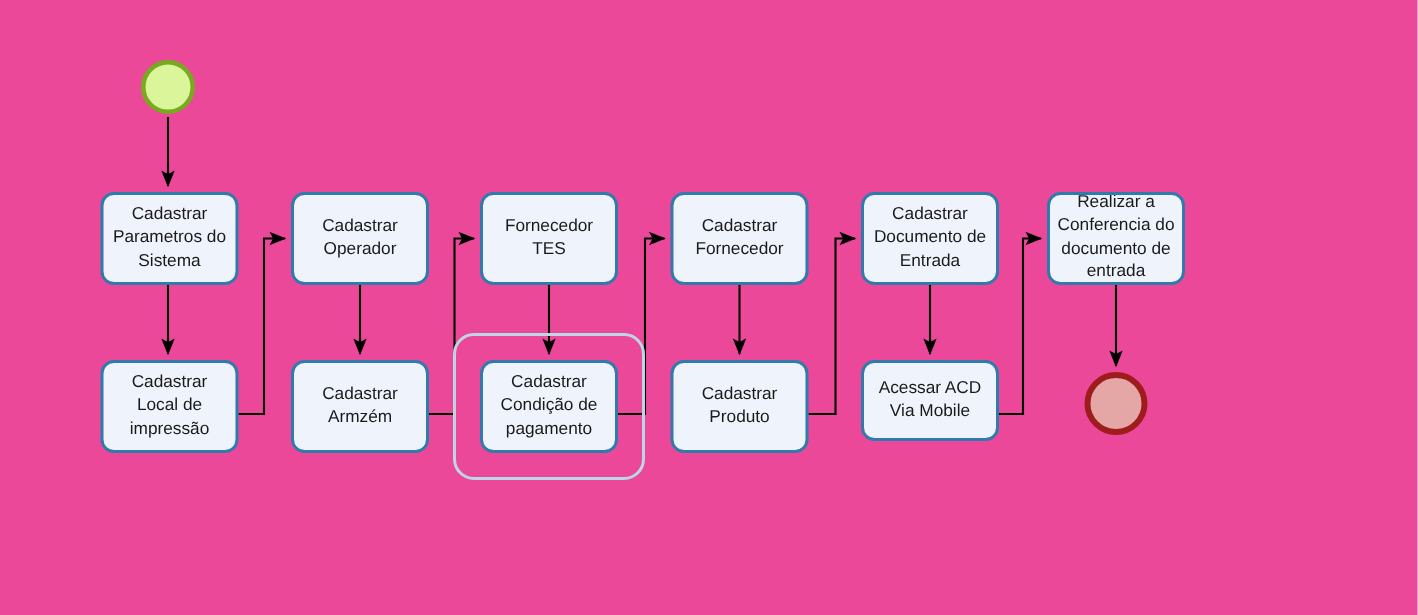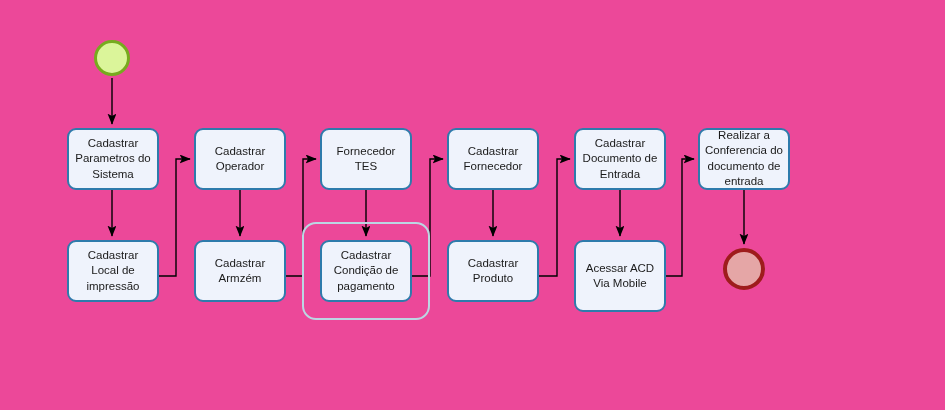--- a/index.html
+++ b/index.html
@@ -138,21 +138,21 @@
       </div>
       <div class="node" style="left: 447px; top: 240px; width: 92px; height: 62px;">
         <span class="label">Cadastrar
 Produto</span>
       </div>
       <div class="node" style="left: 574px; top: 128px; width: 92px; height: 62px;">
         <span class="label">Cadastrar
 Documento de
 Entrada</span>
       </div>
-      <div class="node" style="left: 574px; top: 240px; width: 92px; height: 72px;">
+      <div class="node" style="left: 574px; top: 240px; width: 92px; height: 54px;">
         <span class="label">Acessar ACD
 Via Mobile</span>
       </div>
       <div class="node overflow" style="left: 698px; top: 128px; width: 92px; height: 62px;">
         <span class="label">Realizar a
 Conferencia do
 documento de
 entrada</span>
       </div>
     </div>

